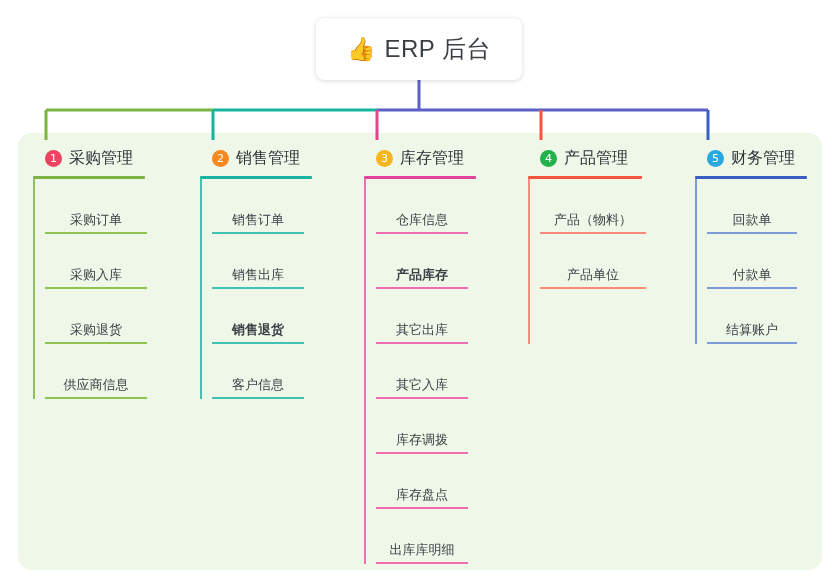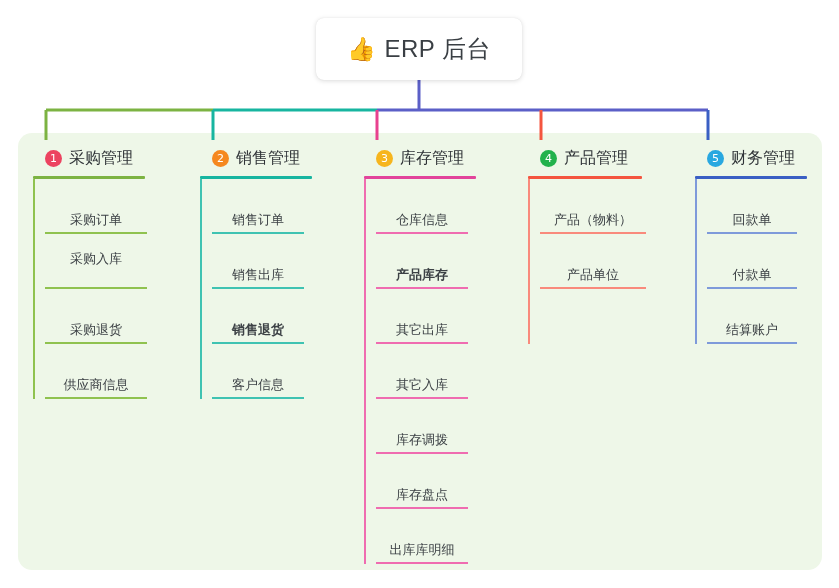--- a/index.html
+++ b/index.html
@@ -171,21 +171,21 @@
           <span class="badge" style="background: rgb(236, 67, 96);">1</span>
           <span class="col-title">采购管理</span>
         </div>
         <div class="col-underline" style="background: rgb(124, 179, 66); width: 112px;"></div>
         <div class="leaf-list">
           <div class="leaf-stem" style="background: rgb(143, 194, 79); height: 220px;"></div>
           <div class="leaf" style="width: 102px;">
             <span class="leaf-text">采购订单</span>
             <div class="leaf-underline" style="background: rgb(143, 194, 79); width: 102px;"></div>
           </div>
-          <div class="leaf" style="width: 102px; align-items: center;">
+          <div class="leaf" style="width: 102px;">
             <span class="leaf-text">采购入库</span>
             <div class="leaf-underline" style="background: rgb(143, 194, 79); width: 102px;"></div>
           </div>
           <div class="leaf" style="width: 102px;">
             <span class="leaf-text">采购退货</span>
             <div class="leaf-underline" style="background: rgb(143, 194, 79); width: 102px;"></div>
           </div>
           <div class="leaf" style="width: 102px;">
             <span class="leaf-text">供应商信息</span>
             <div class="leaf-underline" style="background: rgb(143, 194, 79); width: 102px;"></div>

